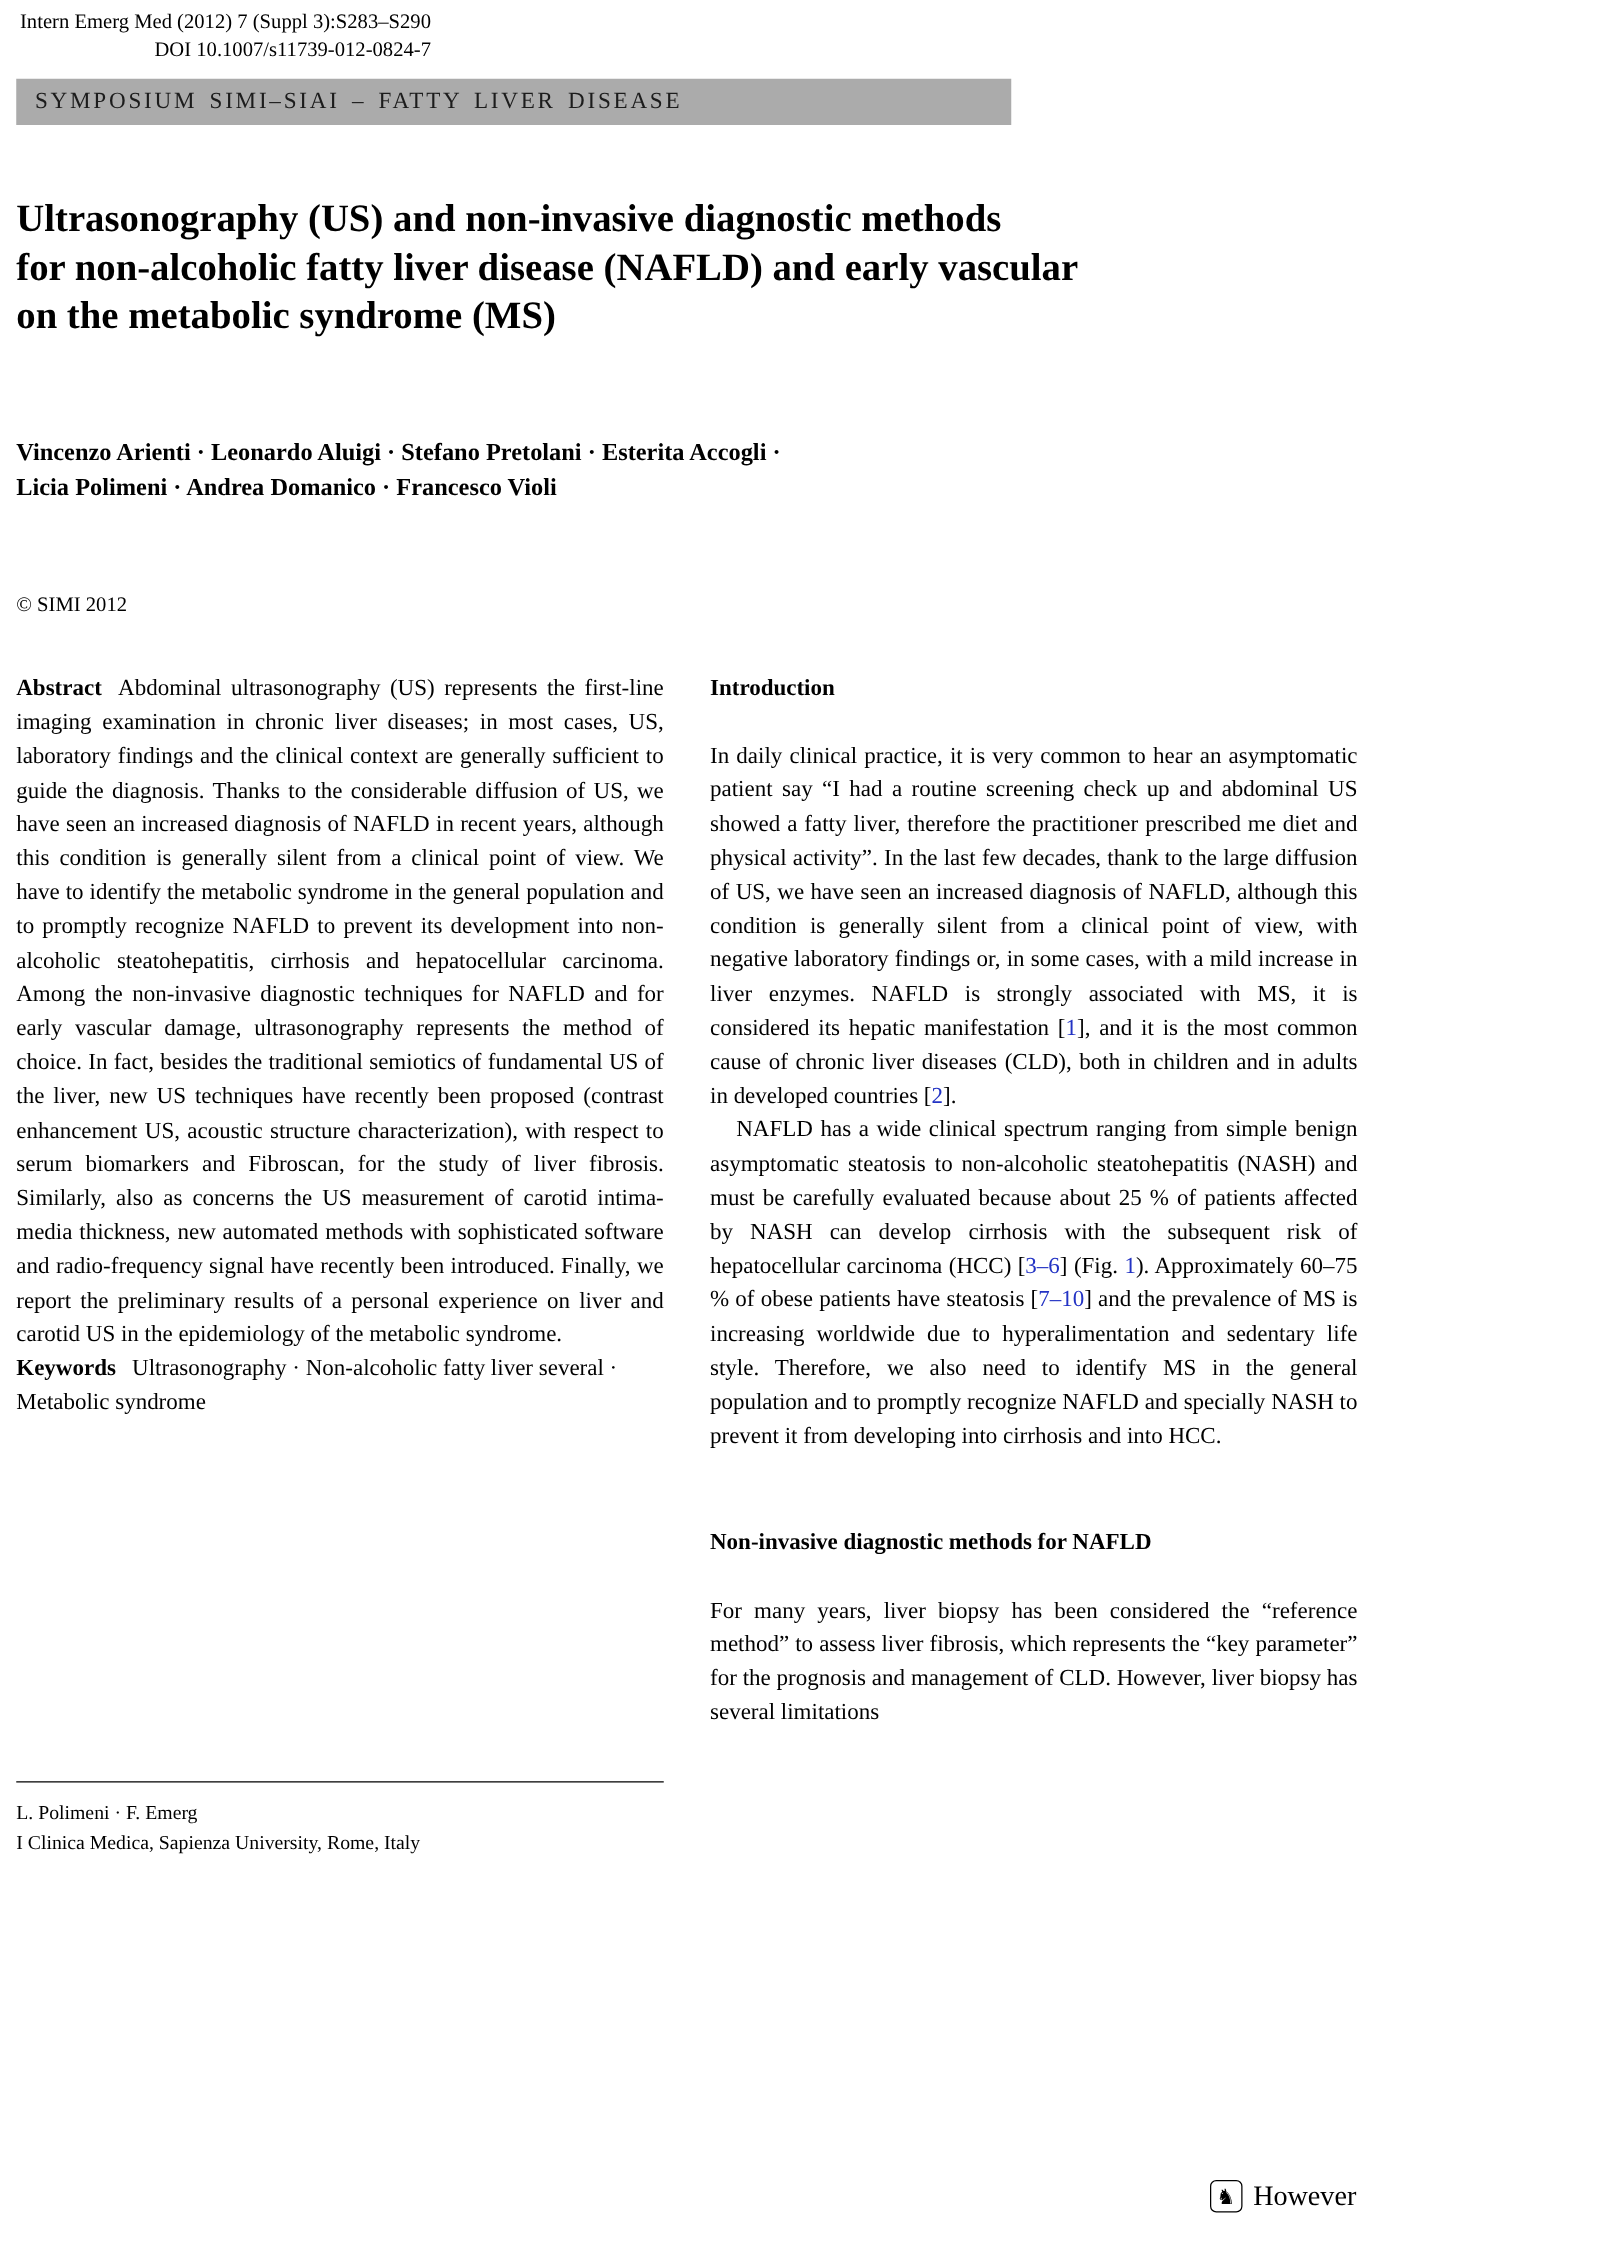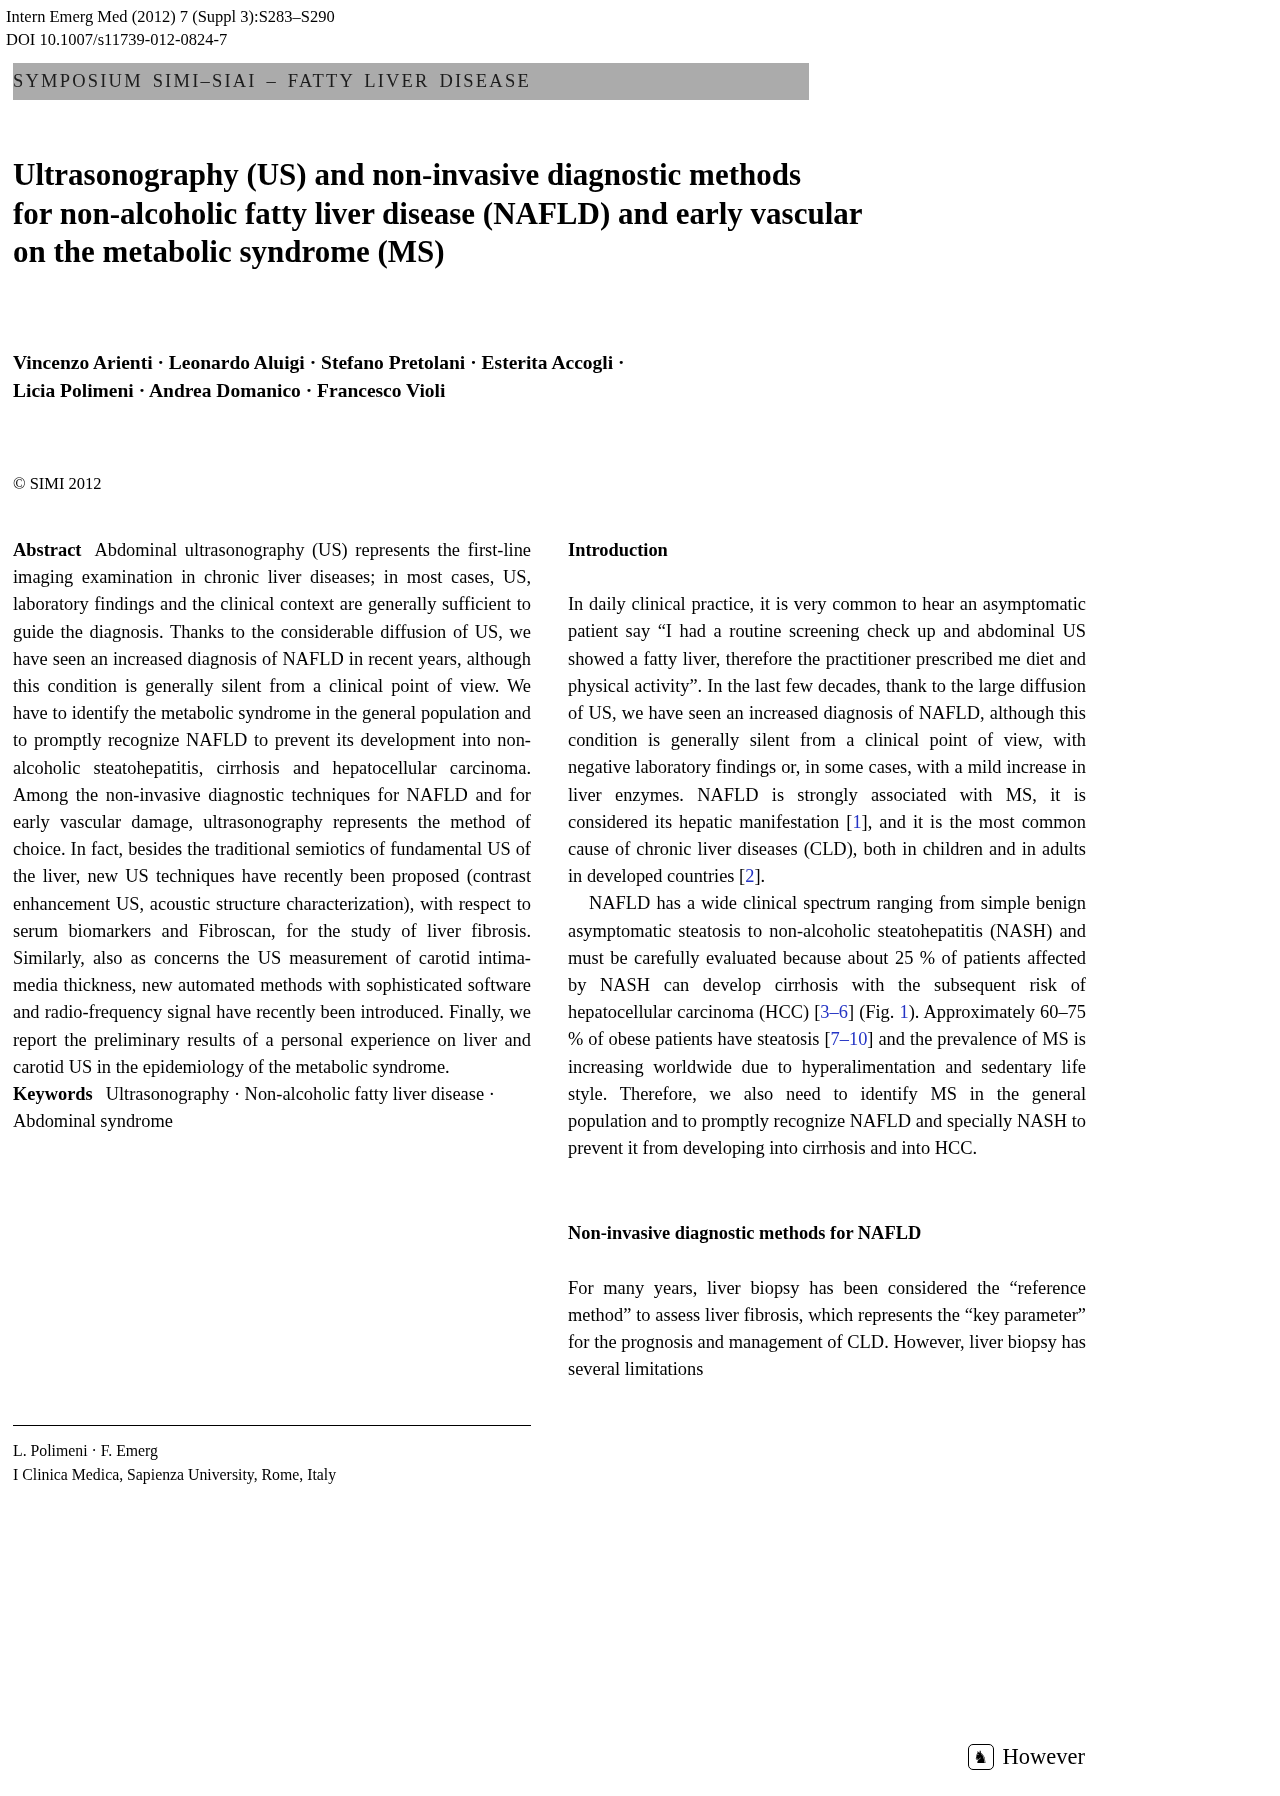--- a/index.html
+++ b/index.html
@@ -5,27 +5,27 @@
   html, body { margin: 0; padding: 0; background: #ffffff; }
   .page {
     position: relative;
     width: 1280px;
     height: 1796px;
     background: #ffffff;
     font-family: "Liberation Serif", "DejaVu Serif", serif;
     color: #000000;
     overflow: hidden;
   }
-  .meta { position: absolute; left: 6px; top: 5px; font-size: 16.5px; line-height: 23px; }
+  .meta { position: absolute; left: 16px; top: 5px; font-size: 16.5px; line-height: 23px; text-align: right; }
   .banner {
     position: absolute; left: 13px; top: 63px;
     width: 796px; height: 37px;
     background: var(--banner-bg, #ababab);
     display: flex; align-items: center;
-    box-sizing: border-box;
+    padding-left: 15px; box-sizing: border-box;
     font-size: 18.5px; letter-spacing: 2.2px; word-spacing: 3px;
     color: #1c1c1c;
   }
   .title { position: absolute; left: 13px; top: 156px; width: 1020px; font-size: 31px; line-height: 38.5px; font-weight: bold; }
   .authors { position: absolute; left: 13px; top: 349px; font-size: 19.5px; line-height: 28px; font-weight: bold; }
   .copyright { position: absolute; left: 13px; top: 474px; font-size: 16.5px; }
   .columns { position: absolute; left: 13px; top: 537px; width: 1073px; height: 953px; display: flex; gap: 37px; }
   .col { position: relative; width: 518px; font-size: 18.4px; line-height: 27.2px; }
   .col p { margin: 0; }
   .just { text-align: justify; }
@@ -71,21 +71,21 @@
 
   <div class="copyright">© SIMI 2012</div>
 
   <div class="columns">
 
     <div class="col">
       <p class="abstract just">
         <b>Abstract</b><span>Abdominal ultrasonography (US) represents the first-line imaging examination in chronic liver diseases; in most cases, US, laboratory findings and the clinical context are generally sufficient to guide the diagnosis. Thanks to the considerable diffusion of US, we have seen an increased diagnosis of NAFLD in recent years, although this condition is generally silent from a clinical point of view. We have to identify the metabolic syndrome in the general population and to promptly recognize NAFLD to prevent its development into non-alcoholic steatohepatitis, cirrhosis and hepatocellular carcinoma. Among the non-invasive diagnostic techniques for NAFLD and for early vascular damage, ultrasonography represents the method of choice. In fact, besides the traditional semiotics of fundamental US of the liver, new US techniques have recently been proposed (contrast enhancement US, acoustic structure characterization), with respect to serum biomarkers and Fibroscan, for the study of liver fibrosis. Similarly, also as concerns the US measurement of carotid intima-media thickness, new automated methods with sophisticated software and radio-frequency signal have recently been introduced. Finally, we report the preliminary results of a personal experience on liver and carotid US in the epidemiology of the metabolic syndrome.</span>
       </p>
       <p class="keywords">
-        <b>Keywords</b><span>Ultrasonography · Non-alcoholic fatty liver disease · Abdominal syndrome</span>
+        <b>Keywords</b><span>Ultrasonography · Non-alcoholic fatty liver several · Metabolic syndrome</span>
       </p>
 
       <div class="footnotes">
         <div class="fnrule"></div>
         <div class="fngroup">
           <div>L. Polimeni · F. Emerg</div>
           <div>I Clinica Medica, Sapienza University, Rome, Italy</div>
         </div>
       </div>
     </div>

